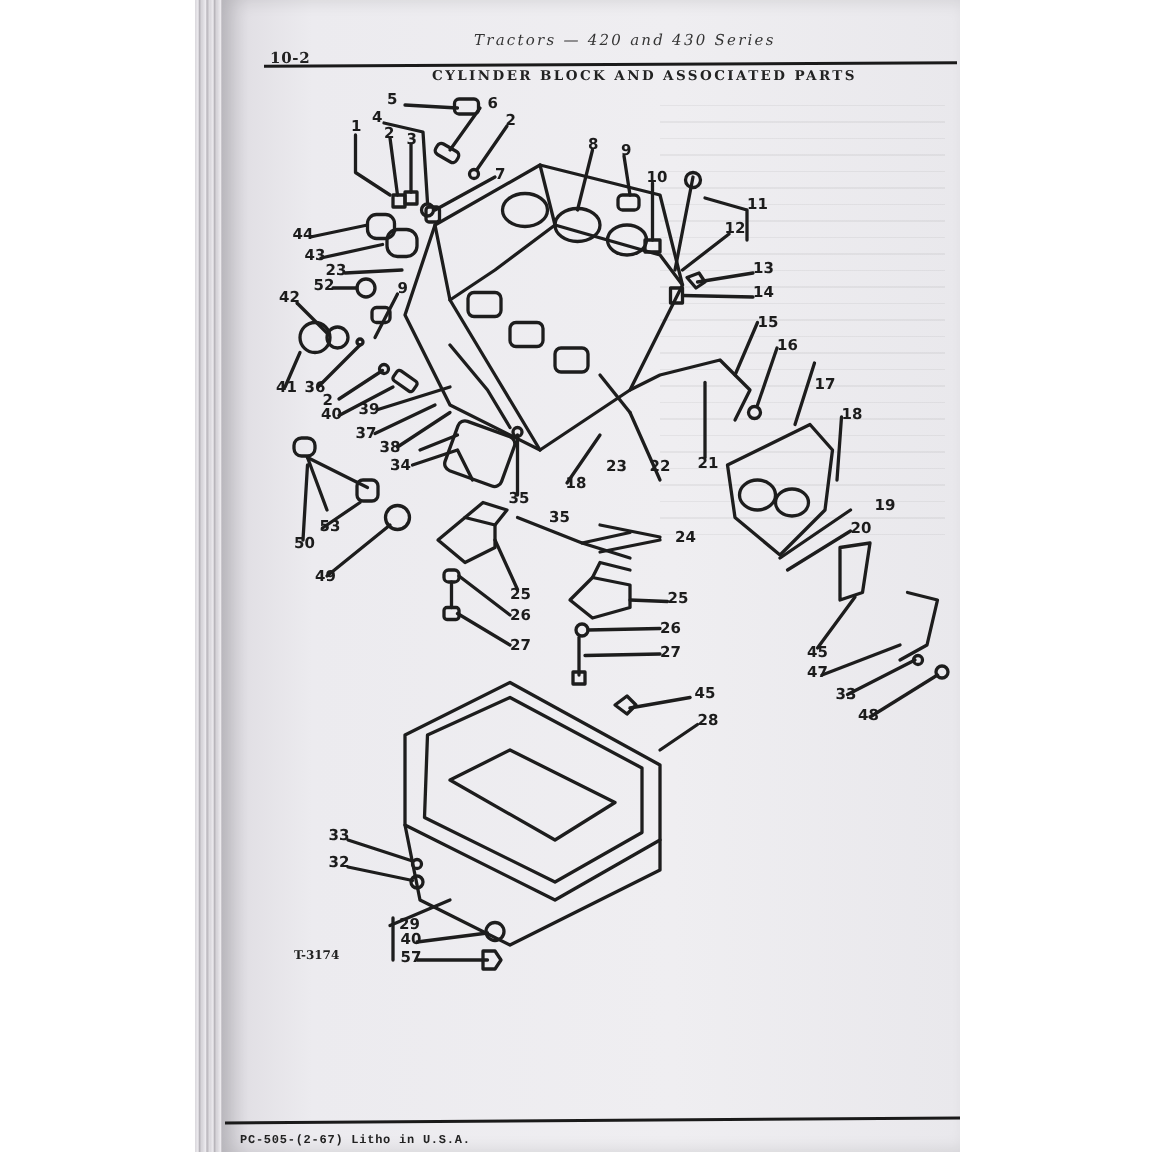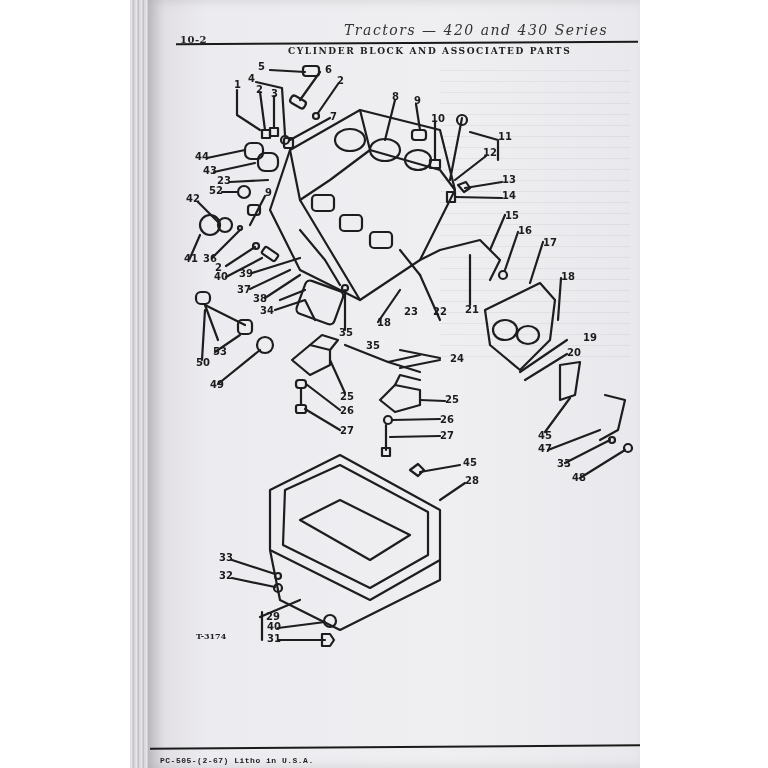--- a/index.html
+++ b/index.html
@@ -5,21 +5,21 @@
   html,body{margin:0;padding:0;}
   body{width:768px;height:768px;background:#ffffff;position:relative;overflow:hidden;font-family:"DejaVu Sans",sans-serif;}
   .bg-left{position:absolute;left:0;top:0;width:130px;height:768px;background:#ffffff;}
   .bg-right{position:absolute;left:640px;top:0;width:128px;height:768px;background:#ffffff;}
   .page-stack{position:absolute;left:130px;top:0;width:28px;height:768px;
     background:repeating-linear-gradient(90deg,#d9d7dc 0px,#eceaee 2px,#b8b5bb 3px,#e6e4e8 5px);}
   .page{position:absolute;left:148px;top:0;width:492px;height:768px;
     background:linear-gradient(90deg,#cfcdd3 0px,#e2e0e5 18px,#ecebef 60px,#efeef1 300px,#e9e8ec 492px);
     box-shadow:inset 6px 0 12px rgba(0,0,0,0.12);}
   .header-pagenum{position:absolute;left:180px;top:34px;font-family:"DejaVu Serif",serif;font-weight:bold;font-size:10px;color:#222;letter-spacing:0.5px;}
-  .header-series{position:absolute;left:316px;top:22px;font-family:"DejaVu Serif",serif;font-size:14px;color:#333;letter-spacing:1.5px;font-style:italic;margin-left:28px;}
+  .header-series{position:absolute;left:316px;top:22px;font-family:"DejaVu Serif",serif;font-size:10px;color:#333;letter-spacing:1.5px;font-style:italic;}
   .rule-top{position:absolute;left:176px;top:42px;width:462px;height:2px;background:#1a1a1a;transform:rotate(-0.3deg);}
   .page-title{position:absolute;left:288px;top:46px;font-family:"DejaVu Serif",serif;font-weight:bold;font-size:9px;color:#222;letter-spacing:1.6px;}
   .diagram{position:absolute;left:150px;top:55px;width:490px;height:600px;}
   .callout{position:absolute;font-family:"DejaVu Sans",sans-serif;font-weight:bold;font-size:10px;color:#1c1c1c;line-height:10px;}
   .fig-id{position:absolute;left:196px;top:631px;font-family:"DejaVu Serif",serif;font-weight:bold;font-size:8px;color:#222;}
   .rule-bottom{position:absolute;left:150px;top:746px;width:490px;height:2px;background:#1a1a1a;transform:rotate(-0.4deg);}
   .footer{position:absolute;left:160px;top:756px;font-family:Liberation Mono, monospace;font-weight:bold;font-size:8px;color:#222;letter-spacing:0.5px;}
   .bg-table{position:absolute;left:440px;top:60px;width:190px;height:300px;opacity:0.10;
     background:repeating-linear-gradient(180deg,transparent 0 10px,#777 10px 11px);}
 </style>
@@ -225,21 +225,21 @@
   <span class="callout" style="left:184px;top:254px">41</span>
   <span class="callout" style="left:203px;top:254px">36</span>
   <span class="callout" style="left:215px;top:263px">2</span>
   <span class="callout" style="left:214px;top:272px">40</span>
   <span class="callout" style="left:239px;top:269px">39</span>
   <span class="callout" style="left:237px;top:285px">37</span>
   <span class="callout" style="left:253px;top:294px">38</span>
   <span class="callout" style="left:260px;top:306px">34</span>
   <span class="callout" style="left:505px;top:211px">15</span>
   <span class="callout" style="left:518px;top:226px">16</span>
-  <span class="callout" style="left:543px;top:238px">17</span>
+  <span class="callout" style="left:543px;top:252px">17</span>
   <span class="callout" style="left:561px;top:272px">18</span>
   <span class="callout" style="left:583px;top:333px">19</span>
   <span class="callout" style="left:567px;top:348px">20</span>
   <span class="callout" style="left:465px;top:305px">21</span>
   <span class="callout" style="left:433px;top:307px">22</span>
   <span class="callout" style="left:404px;top:307px">23</span>
   <span class="callout" style="left:377px;top:318px">18</span>
   <span class="callout" style="left:339px;top:328px">35</span>
   <span class="callout" style="left:366px;top:341px">35</span>
   <span class="callout" style="left:450px;top:354px">24</span>
@@ -255,18 +255,18 @@
   <span class="callout" style="left:538px;top:431px">45</span>
   <span class="callout" style="left:538px;top:444px">47</span>
   <span class="callout" style="left:557px;top:459px">33</span>
   <span class="callout" style="left:572px;top:473px">48</span>
   <span class="callout" style="left:463px;top:458px">45</span>
   <span class="callout" style="left:465px;top:476px">28</span>
   <span class="callout" style="left:219px;top:553px">33</span>
   <span class="callout" style="left:219px;top:571px">32</span>
   <span class="callout" style="left:266px;top:612px">29</span>
   <span class="callout" style="left:267px;top:622px">40</span>
-  <span class="callout" style="left:267px;top:634px">31</span>
+  <span class="callout" style="left:267px;top:634px">57</span>
 </div>
 
 <div class="fig-id">T-3174</div>
 <div class="rule-bottom"></div>
 <div class="footer">PC-505-(2-67)  Litho in U.S.A.</div>
 
 </body></html>

